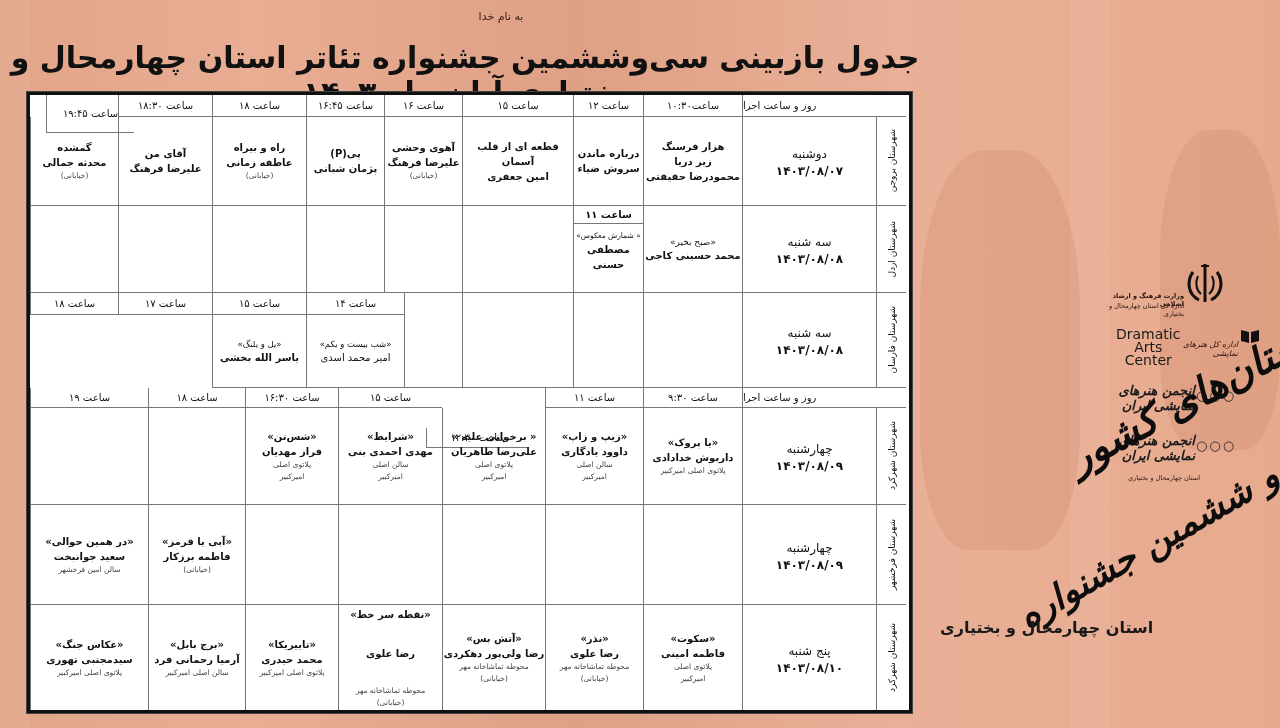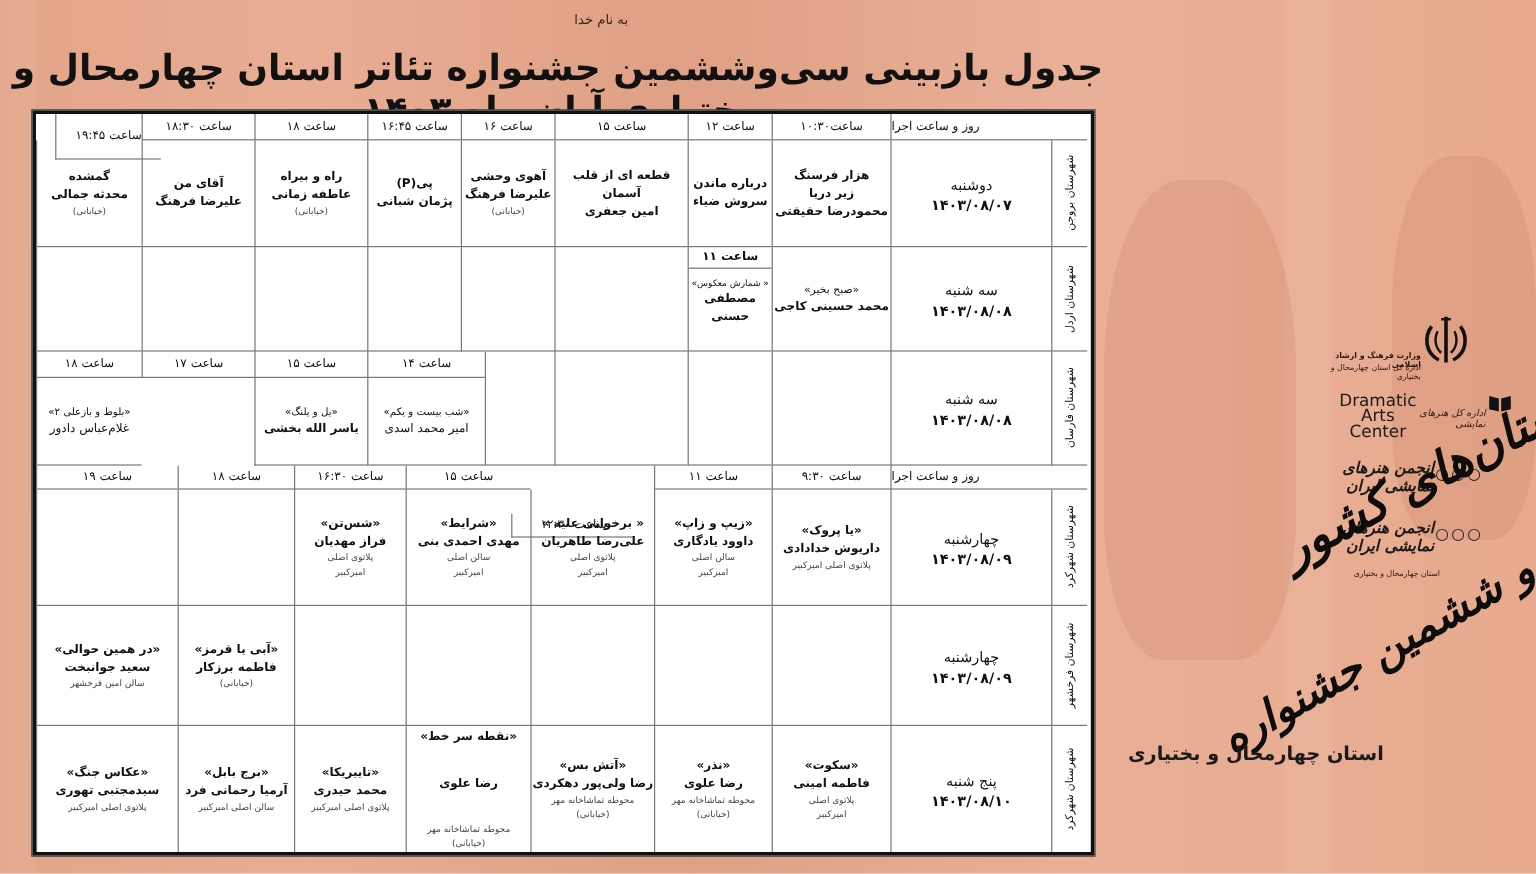--- a/index.html
+++ b/index.html
@@ -162,24 +162,20 @@
       <span>ساعت ۱۸</span>
     </div>
   <div class="cell" style="left:276px;top:220px;width:98px;height:73px;">
       <span class="venue" style="font-size:8.5px;color:#111;">«شب بیست و یکم»</span>
       <span class="person" style="font-weight:normal;">امیر محمد اسدی</span>
     </div>
   <div class="cell" style="left:182px;top:220px;width:94px;height:73px;">
       <span class="venue" style="font-size:8.5px;color:#111;">«یل و یلنگ»</span>
       <span class="person" style="font-weight:bold;">یاسر الله بخشی</span>
     </div>
-  <div class="cell" style="left:0;top:220px;width:88px;height:73px;">
-      <span class="venue" style="font-size:8.5px;color:#111;">«بلوط و بازعلی ۲»</span>
-      <span class="person" style="font-weight:normal;">غلام‌عباس دادور</span>
-    </div>
 
   <div class="cell hdr" style="left:712px;top:293px;width:164px;height:20px;align-items:flex-end;padding-right:8px;">
       <span>روز و ساعت اجرا</span>
     </div>
   <div class="cell hdr" style="left:613px;top:293px;width:99px;height:20px;">
       <span>ساعت ۹:۳۰</span>
     </div>
   <div class="cell hdr" style="left:515px;top:293px;width:98px;height:20px;">
       <span>ساعت ۱۱</span>
     </div>

